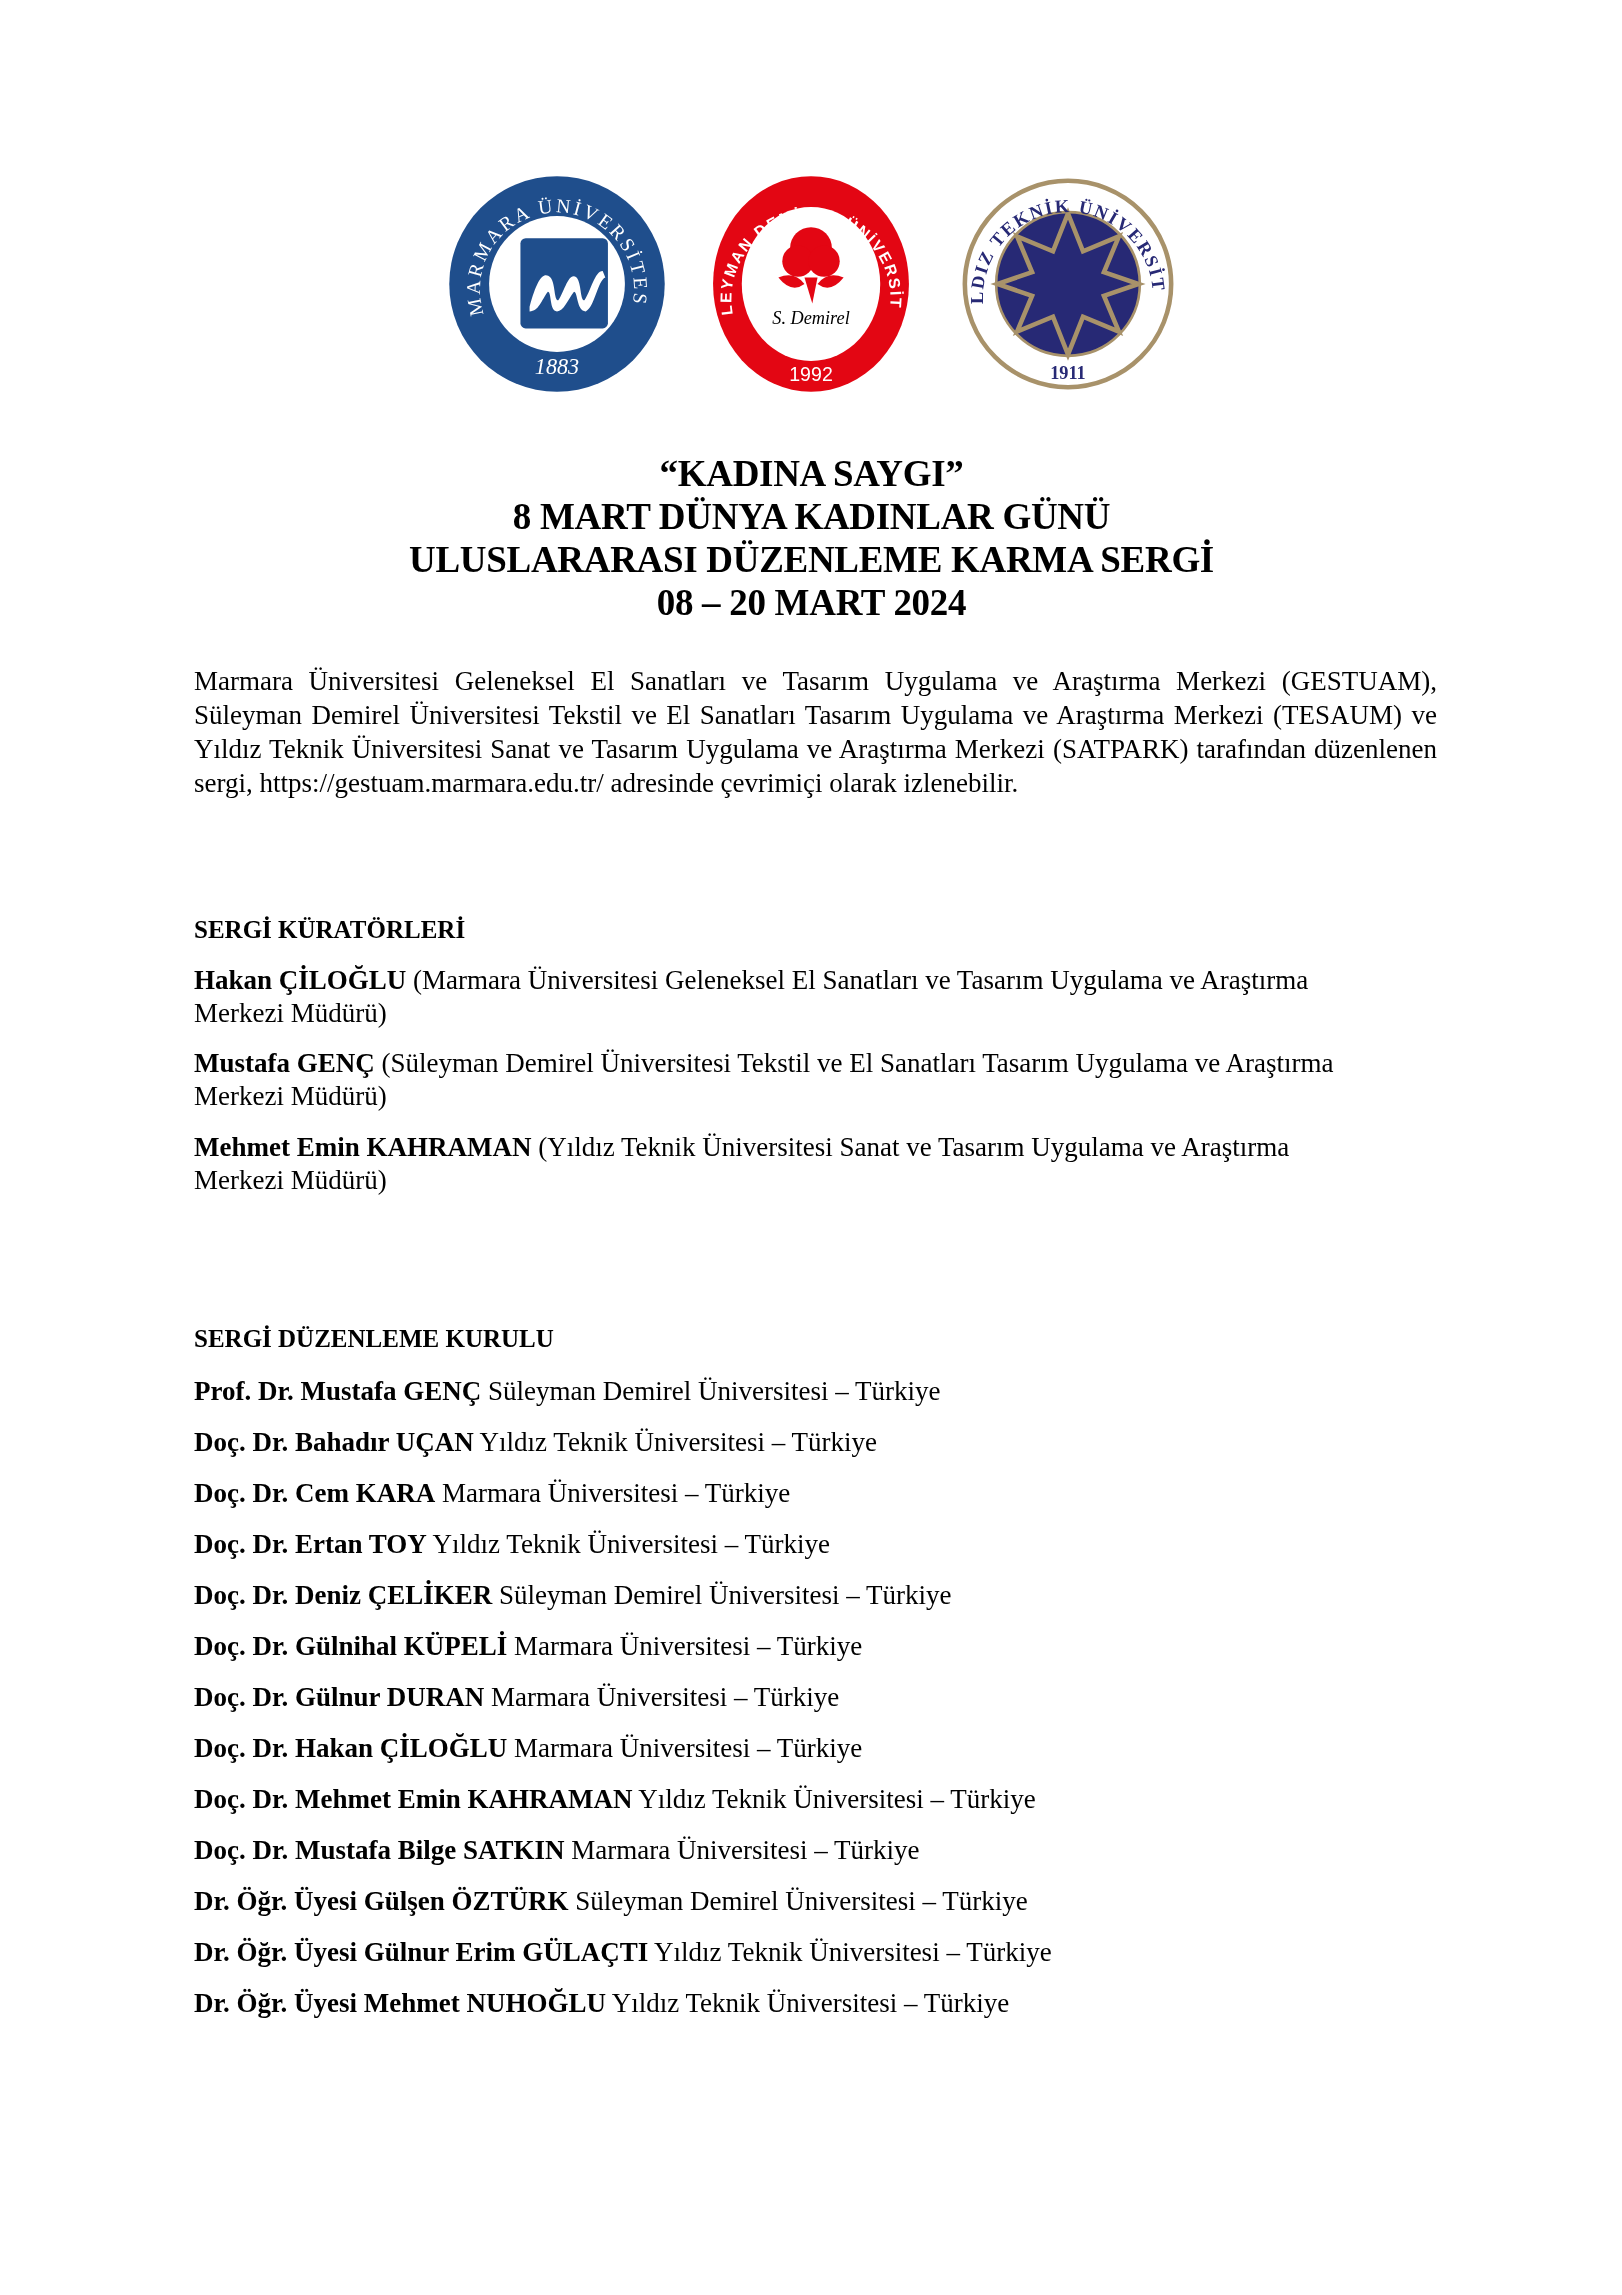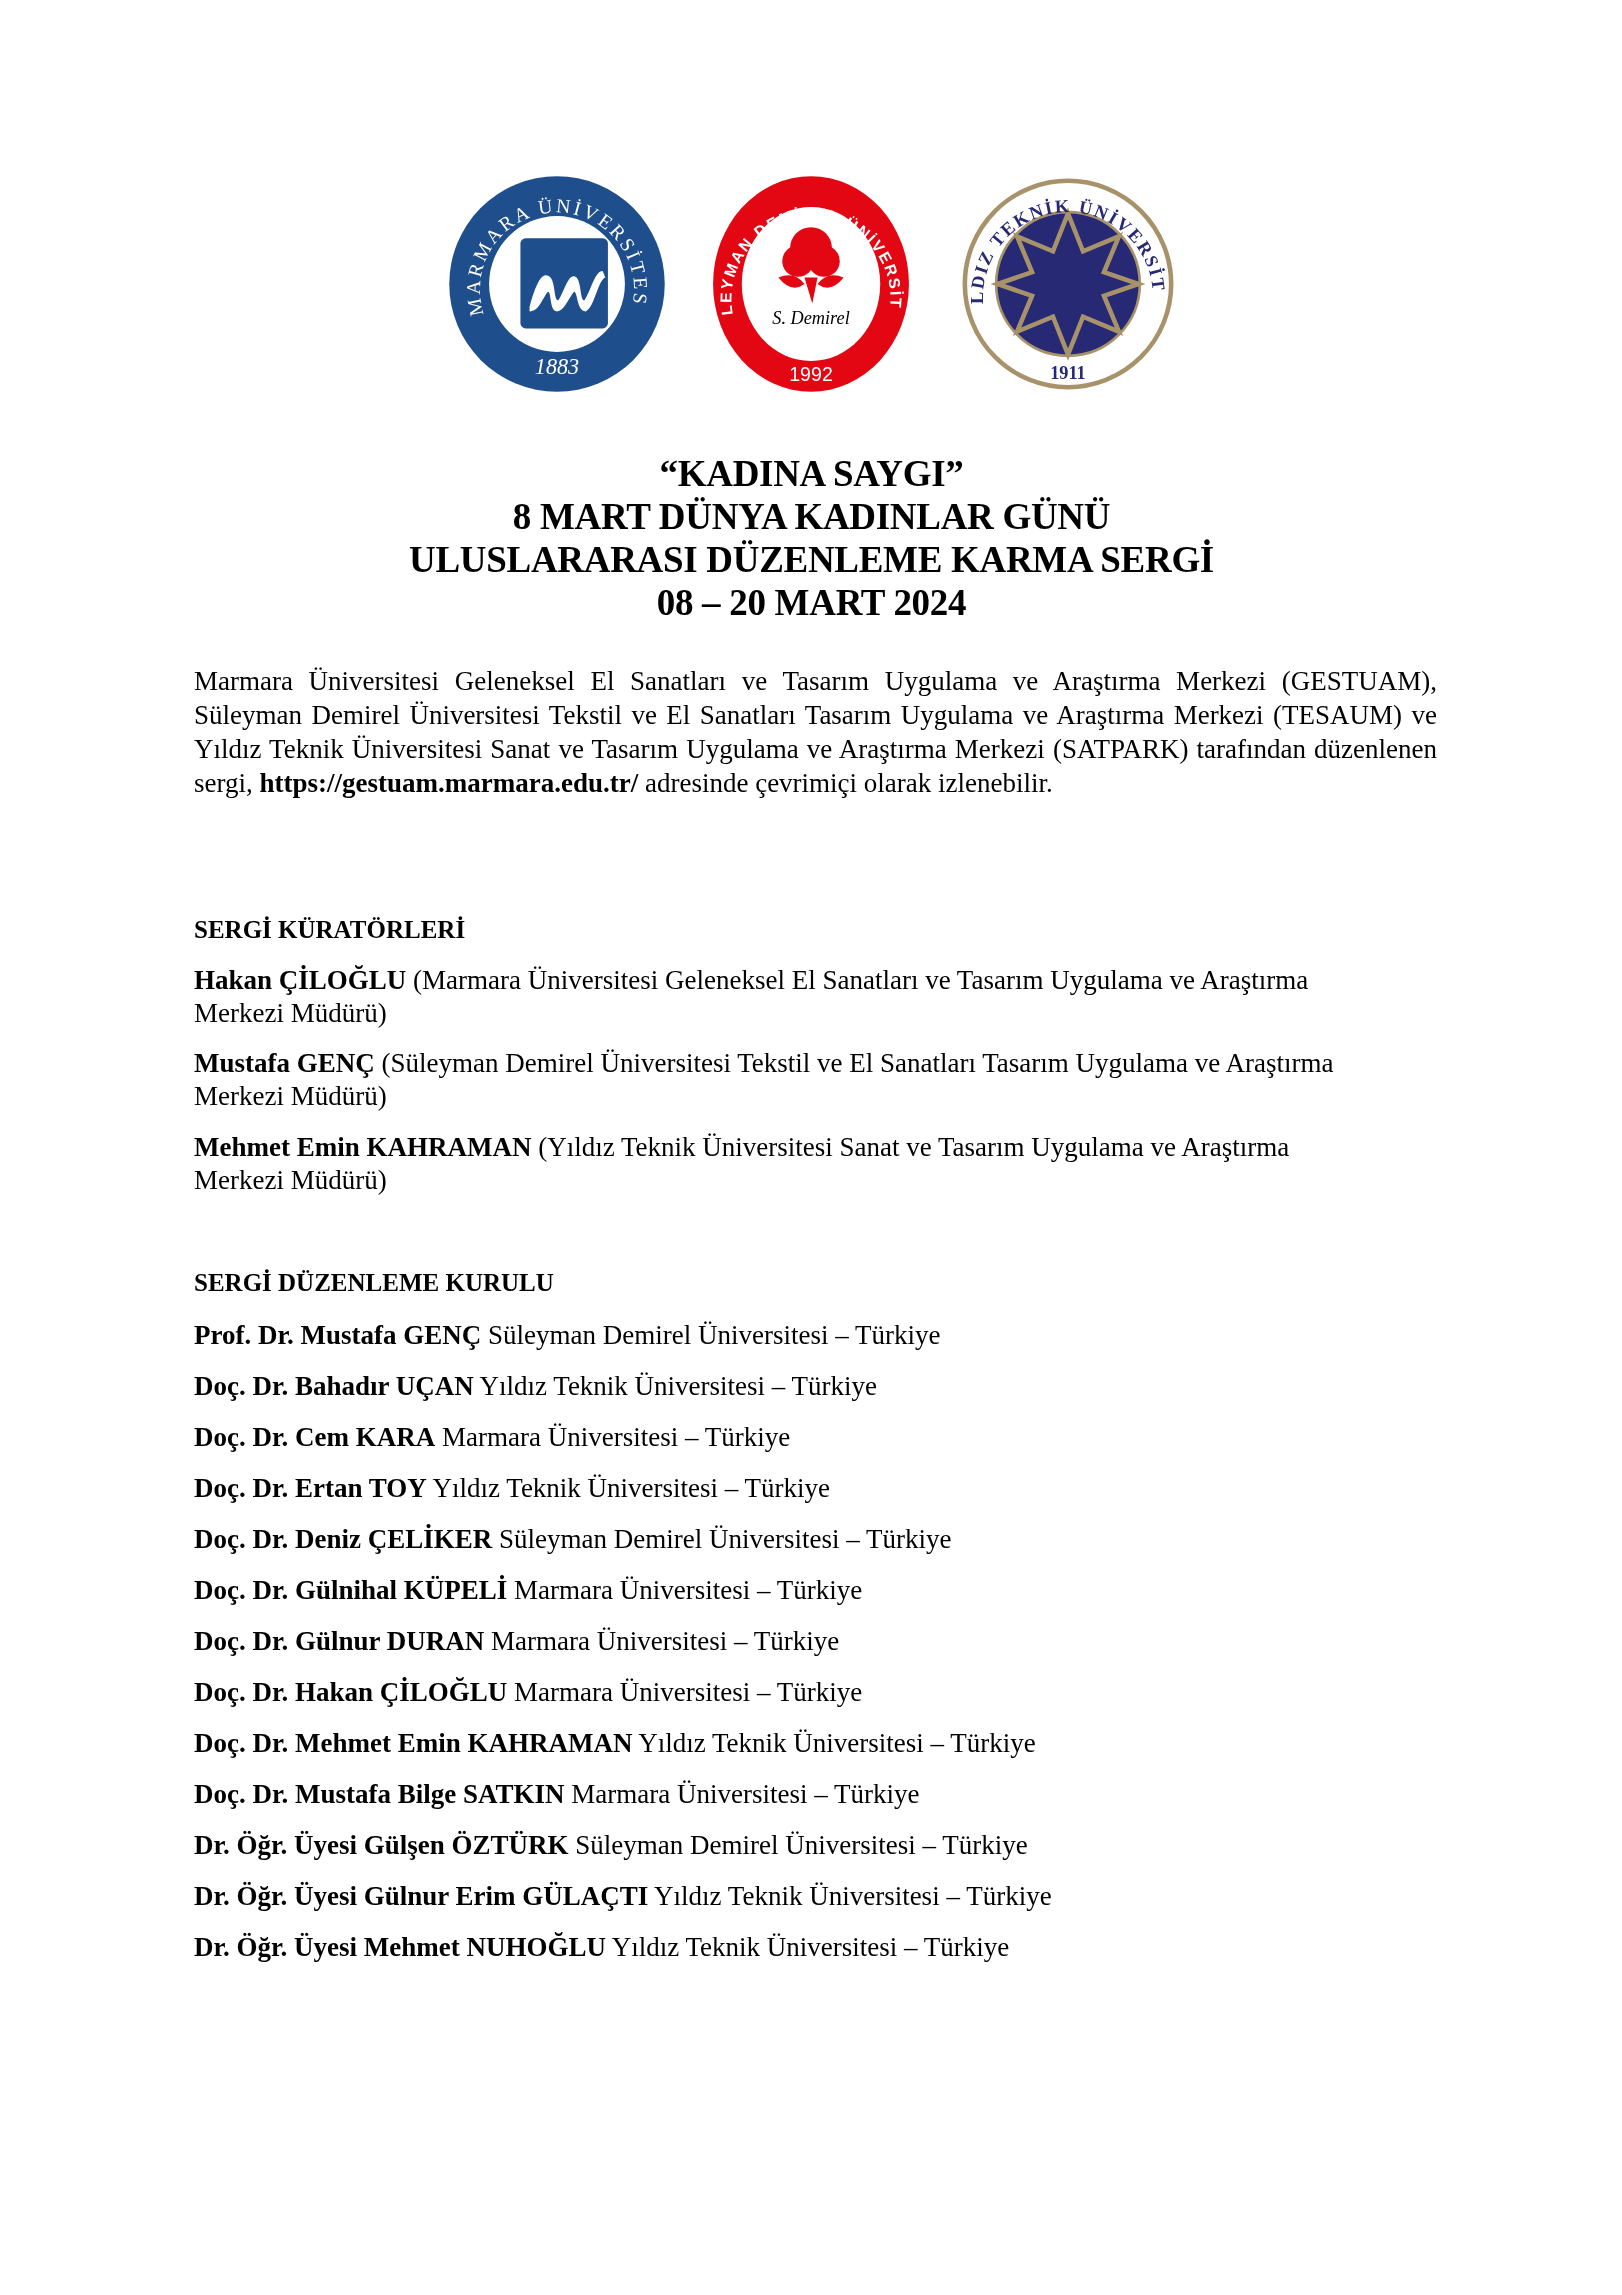--- a/index.html
+++ b/index.html
@@ -5,21 +5,21 @@
   html, body { margin: 0; padding: 0; background: #ffffff; }
   body { width: 1623px; height: 2295px; position: relative; overflow: hidden;
          font-family: "Liberation Serif", "DejaVu Serif", serif; color: #000; }
   .logos { position: absolute; top: 173px; left: 0; width: 1623px; height: 222px; }
   .logo { position: absolute; width: 222px; height: 222px; }
   .logo svg { width: 100%; height: 100%; display: block; }
   .title-block { position: absolute; top: 452px; left: 0; width: 1623px; text-align: center; }
   .title-line { font-weight: bold; font-size: 37px; line-height: 43px; letter-spacing: -0.3px; display: block; }
   .intro { position: absolute; top: 664px; left: 194px; width: 1243px;
            font-size: 27px; line-height: 34px; text-align: justify; text-align-last: left; }
-  .intro b { font-weight: bold; }
+  .intro b { font-weight: normal; }
   .section { position: absolute; left: 194px; width: 1243px; font-size: 27px; line-height: 33px; }
   .section-heading { font-weight: bold; font-size: 25px; display: block; margin-bottom: 17.7px; }
   .curator { display: block; margin-bottom: 17.7px; width: 1178px; }
   .curator b { font-weight: bold; }
   .member { display: block; height: 51px; white-space: nowrap; }
   .member b { font-weight: bold; }
 </style>
 </head>
 <body>
 
@@ -89,21 +89,21 @@
 
 <div class="intro"><span>Marmara Üniversitesi Geleneksel El Sanatları ve Tasarım Uygulama ve Araştırma Merkezi (GESTUAM), Süleyman Demirel Üniversitesi Tekstil ve El Sanatları Tasarım Uygulama ve Araştırma Merkezi (TESAUM) ve Yıldız Teknik Üniversitesi Sanat ve Tasarım Uygulama ve Araştırma Merkezi (SATPARK) tarafından düzenlenen sergi, </span><b>https://gestuam.marmara.edu.tr/</b><span> adresinde çevrimiçi olarak izlenebilir.</span></div>
 
 <div class="section" style="top:913px;">
   <span class="section-heading">SERGİ KÜRATÖRLERİ</span>
   <span class="curator"><b>Hakan ÇİLOĞLU</b><span> (Marmara Üniversitesi Geleneksel El Sanatları ve Tasarım Uygulama ve Araştırma Merkezi Müdürü)</span></span>
   <span class="curator"><b>Mustafa GENÇ</b><span> (Süleyman Demirel Üniversitesi Tekstil ve El Sanatları Tasarım Uygulama ve Araştırma Merkezi Müdürü)</span></span>
   <span class="curator"><b>Mehmet Emin KAHRAMAN</b><span> (Yıldız Teknik Üniversitesi Sanat ve Tasarım Uygulama ve Araştırma Merkezi Müdürü)</span></span>
 </div>
 
-<div class="section" style="top:1266px;">
+<div class="section" style="top:1322px;">
   <span class="section-heading" style="margin-bottom:19.6px;">SERGİ DÜZENLEME KURULU</span>
   <span class="member"><b>Prof. Dr. Mustafa GENÇ</b><span> Süleyman Demirel Üniversitesi – Türkiye</span></span>
   <span class="member"><b>Doç. Dr. Bahadır UÇAN</b><span> Yıldız Teknik Üniversitesi – Türkiye</span></span>
   <span class="member"><b>Doç. Dr. Cem KARA</b><span> Marmara Üniversitesi – Türkiye</span></span>
   <span class="member"><b>Doç. Dr. Ertan TOY</b><span> Yıldız Teknik Üniversitesi – Türkiye</span></span>
   <span class="member"><b>Doç. Dr. Deniz ÇELİKER</b><span> Süleyman Demirel Üniversitesi – Türkiye</span></span>
   <span class="member"><b>Doç. Dr. Gülnihal KÜPELİ</b><span> Marmara Üniversitesi – Türkiye</span></span>
   <span class="member"><b>Doç. Dr. Gülnur DURAN</b><span> Marmara Üniversitesi – Türkiye</span></span>
   <span class="member"><b>Doç. Dr. Hakan ÇİLOĞLU</b><span> Marmara Üniversitesi – Türkiye</span></span>
   <span class="member"><b>Doç. Dr. Mehmet Emin KAHRAMAN</b><span> Yıldız Teknik Üniversitesi – Türkiye</span></span>

